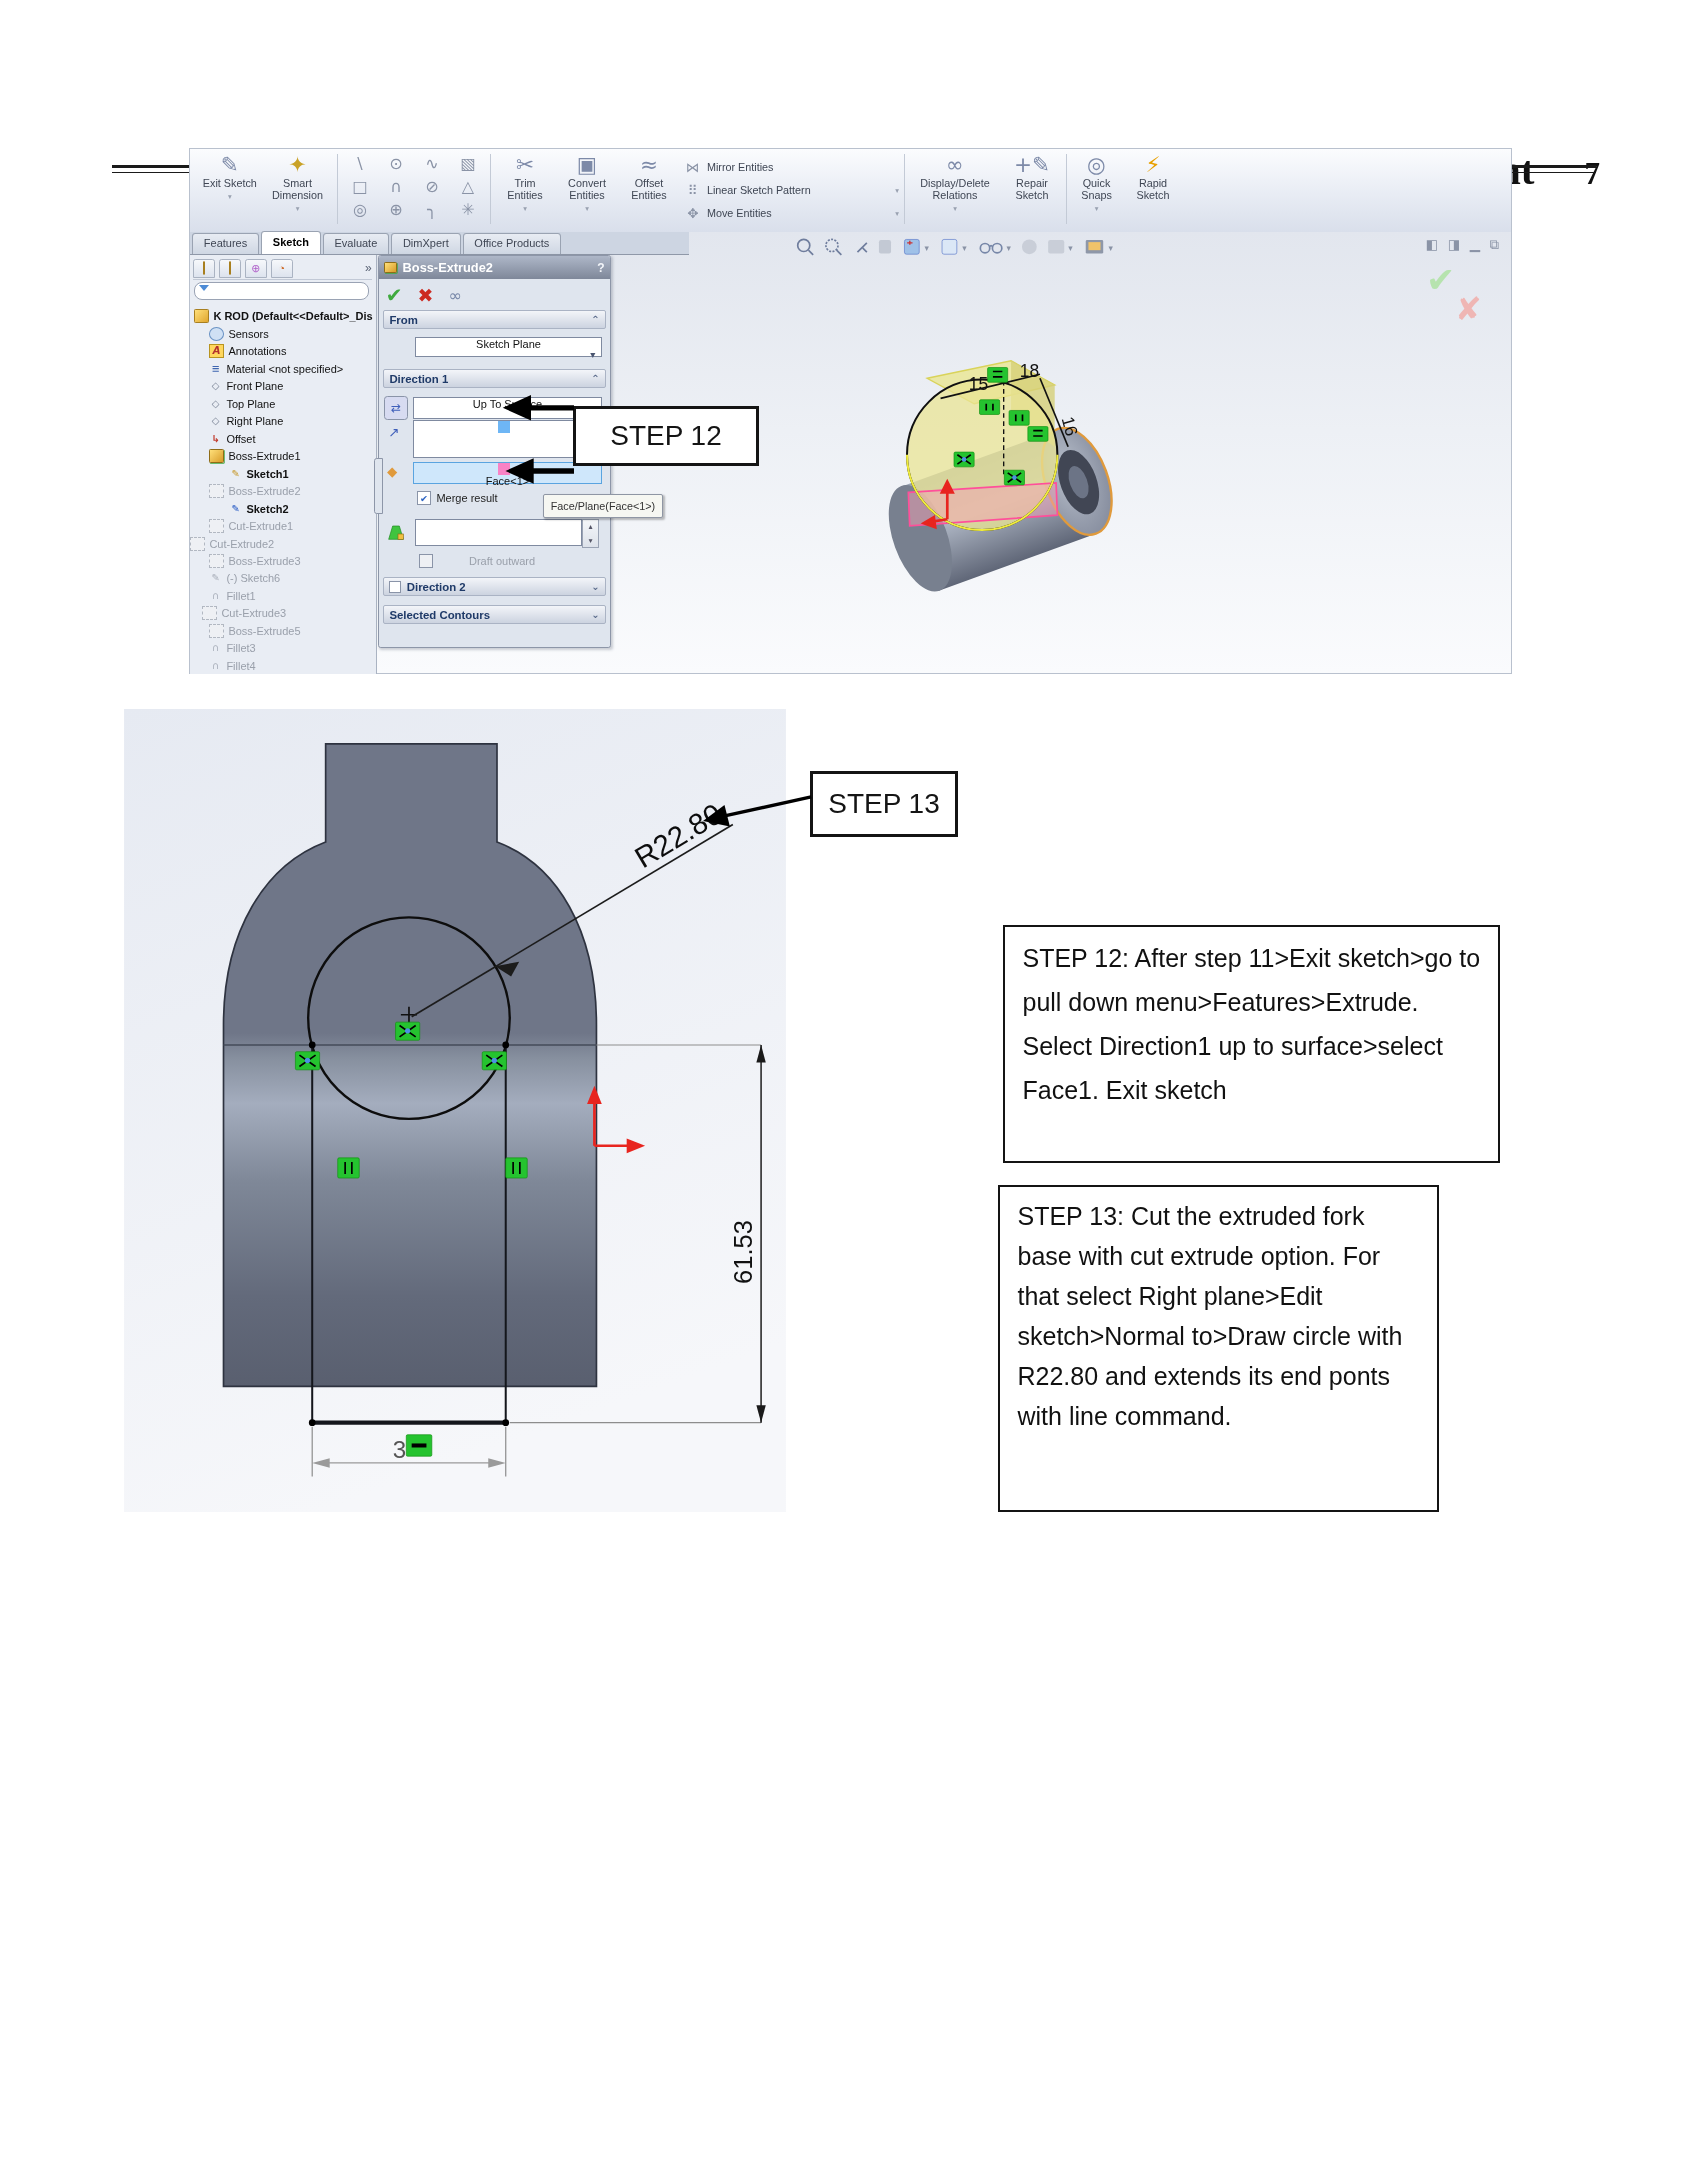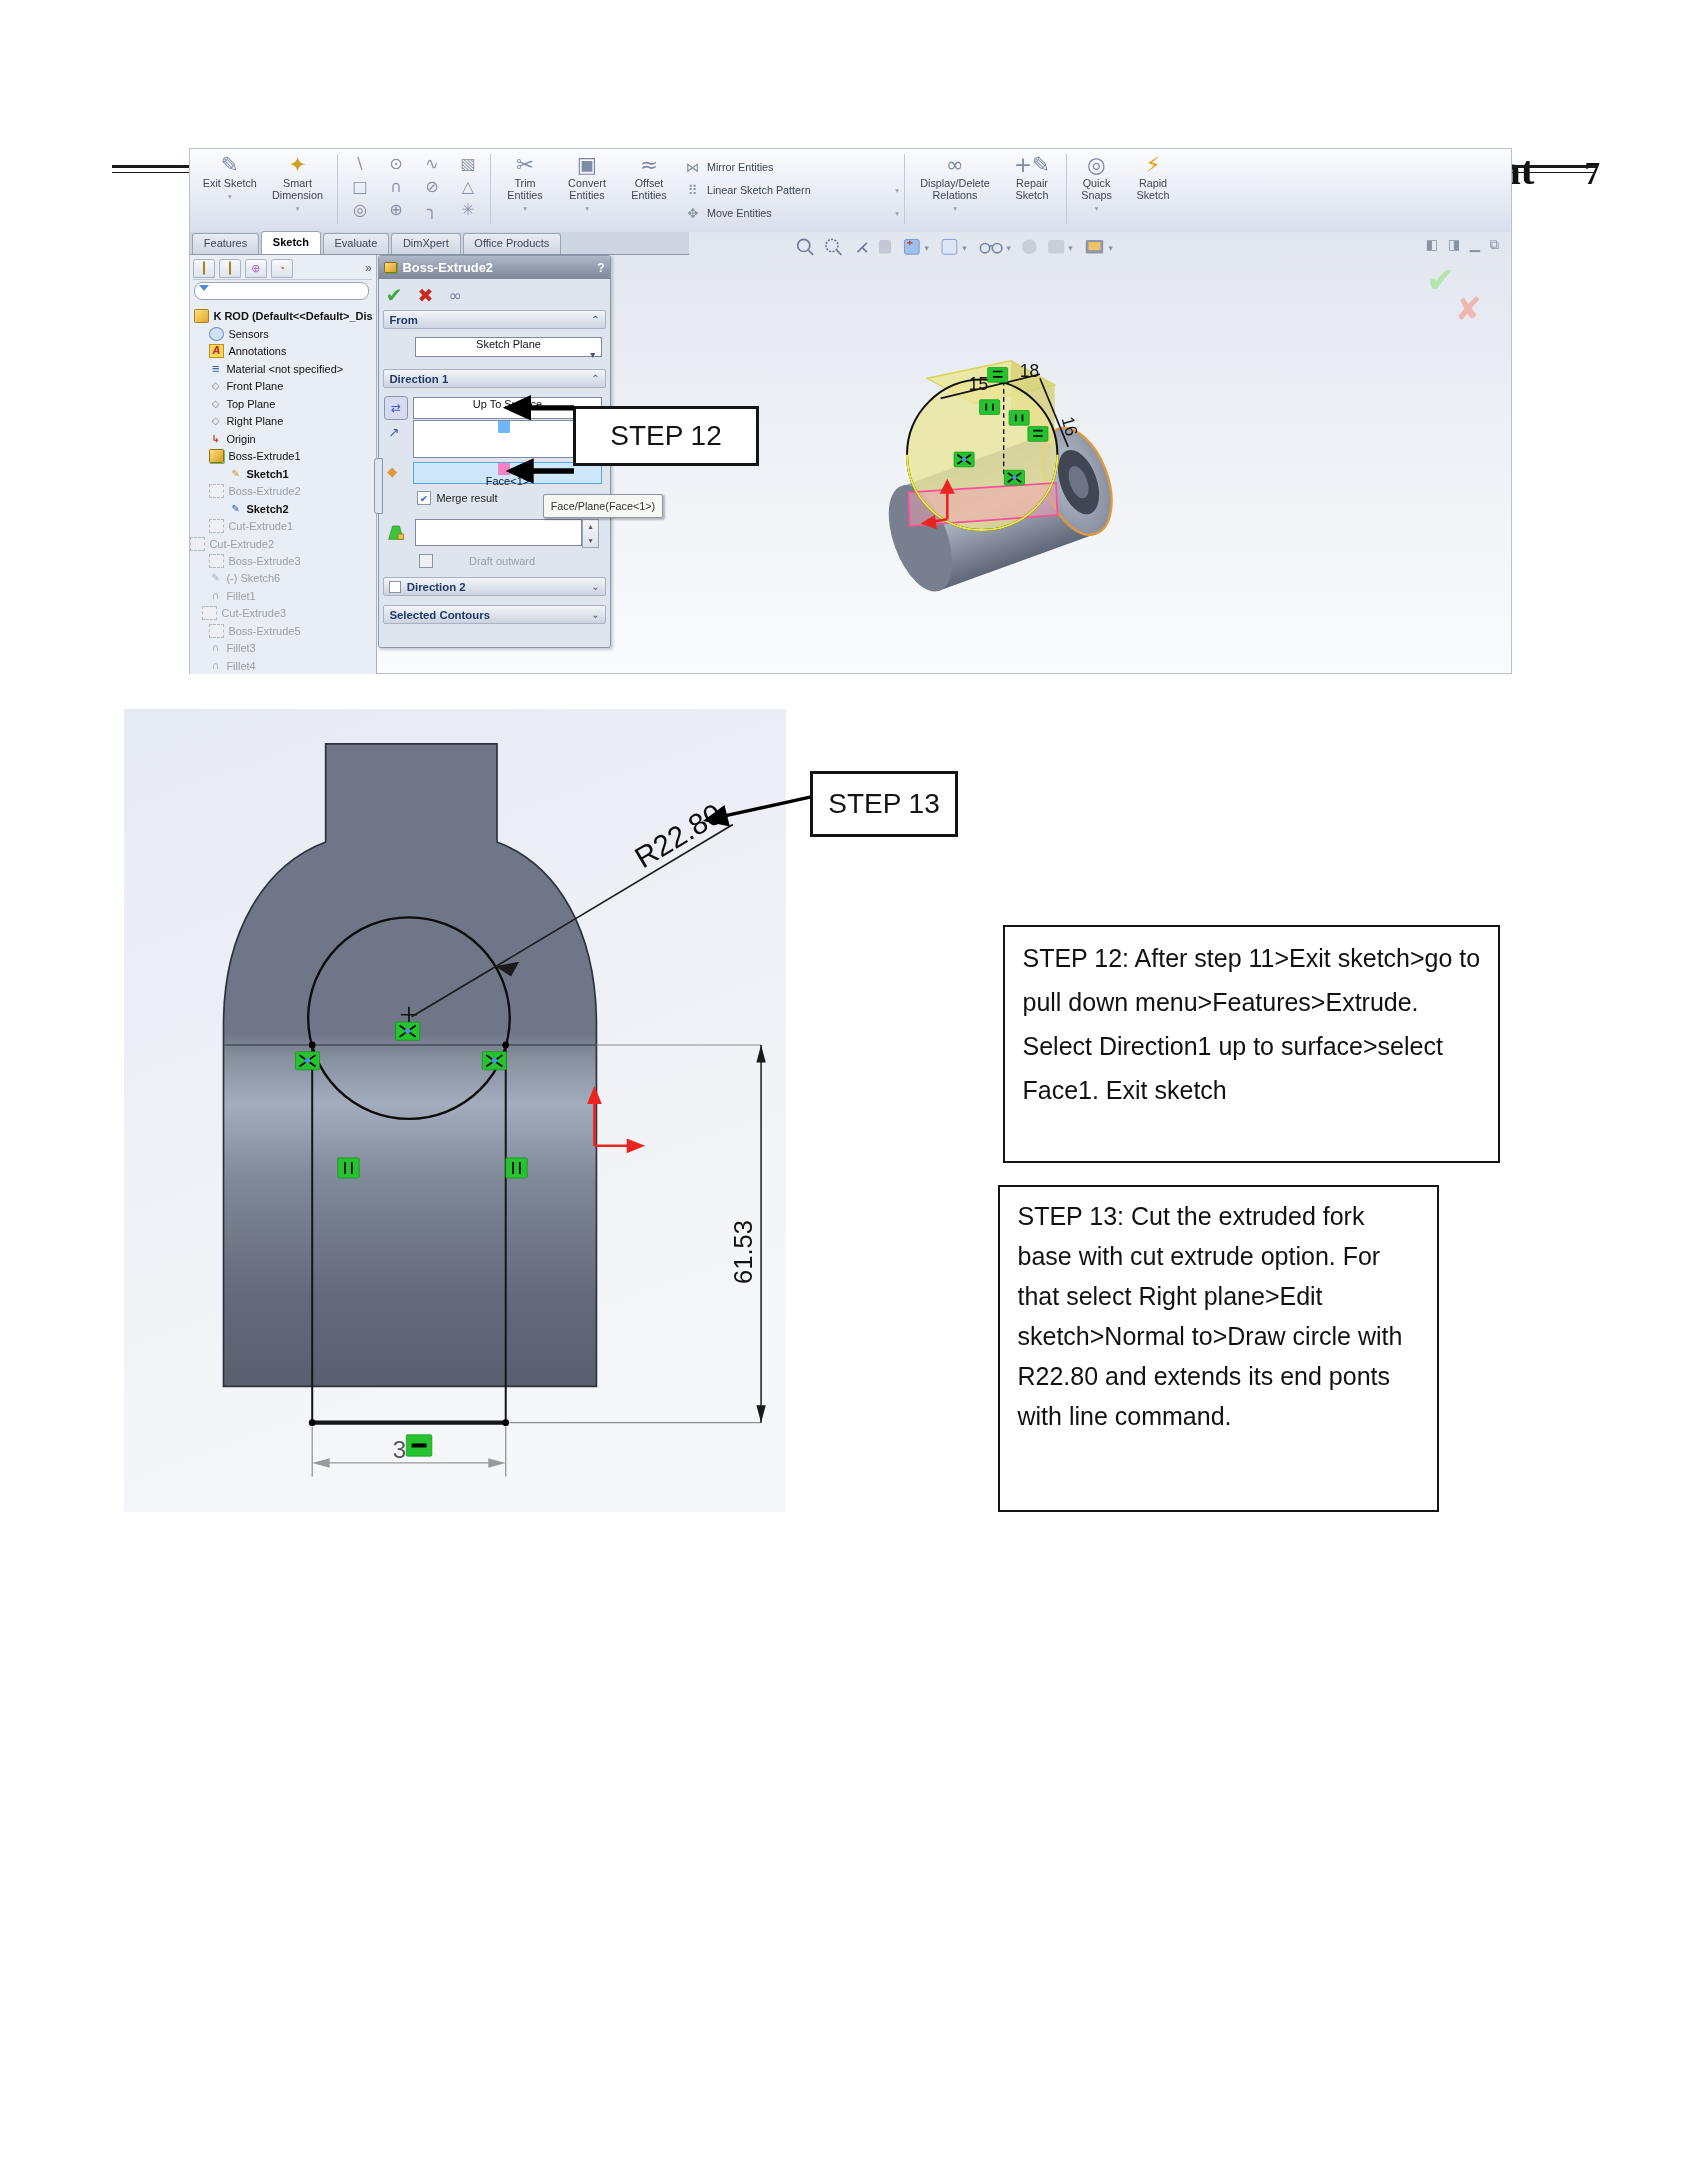--- a/index.html
+++ b/index.html
@@ -347,21 +347,21 @@
       <div class="trow" style="top:140px;padding-left:19px;">
           <i class="ti ti-plane">◇</i>
           <span>Top Plane</span>
         </div>
       <div class="trow" style="top:157px;padding-left:19px;">
           <i class="ti ti-plane">◇</i>
           <span>Right Plane</span>
         </div>
       <div class="trow" style="top:175px;padding-left:19px;">
           <i class="ti ti-origin">↳</i>
-          <span>Origin</span>
+          <span>Offset</span>
         </div>
       <div class="trow" style="top:192px;padding-left:19px;">
           <i class="ti ti-boss"></i>
           <span>Boss-Extrude1</span>
         </div>
       <div class="trow bold" style="top:210px;padding-left:39px;">
           <i class="ti ti-sk">✎</i>
           <span>Sketch1</span>
         </div>
       <div class="trow gray" style="top:227px;padding-left:19px;">

